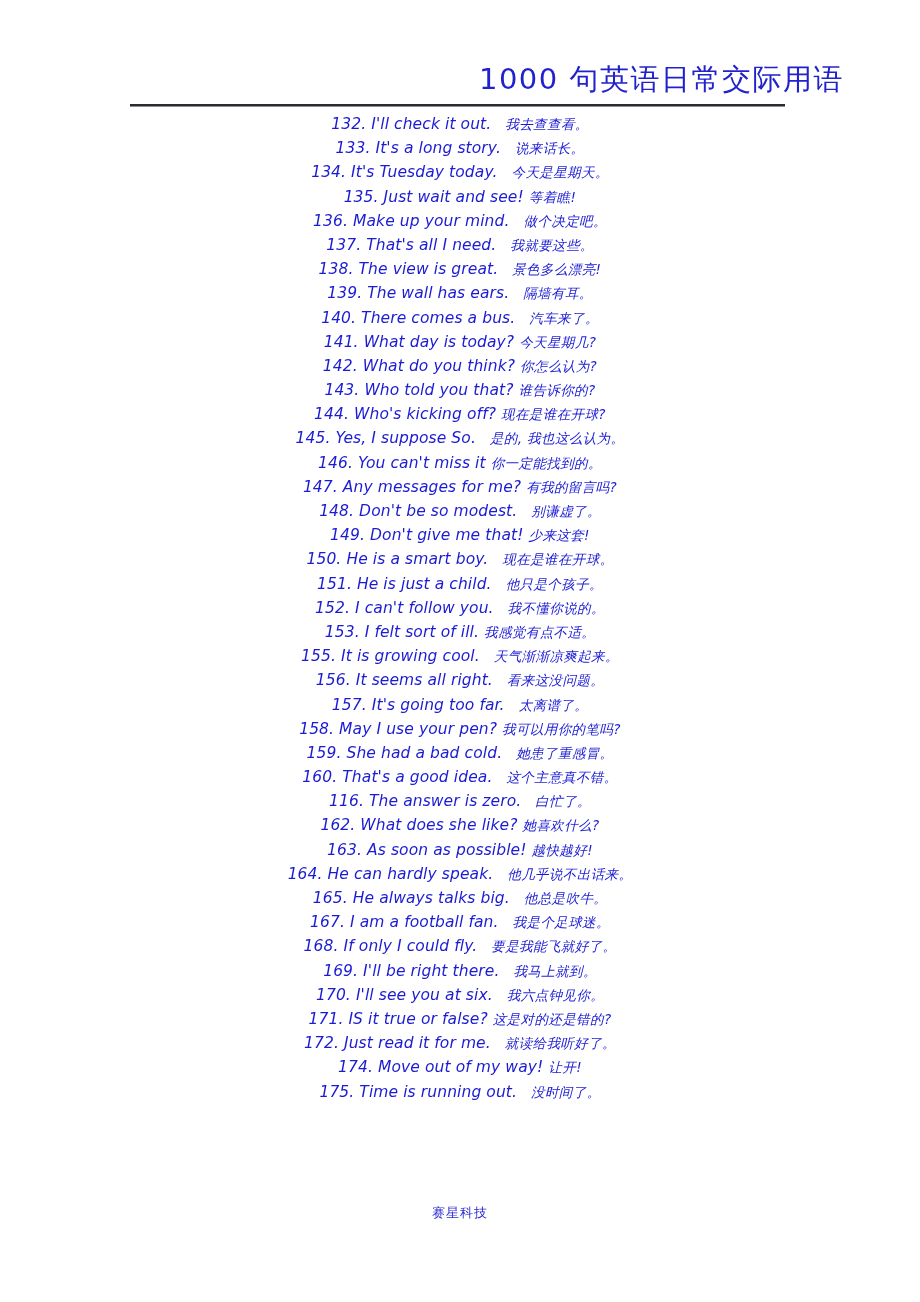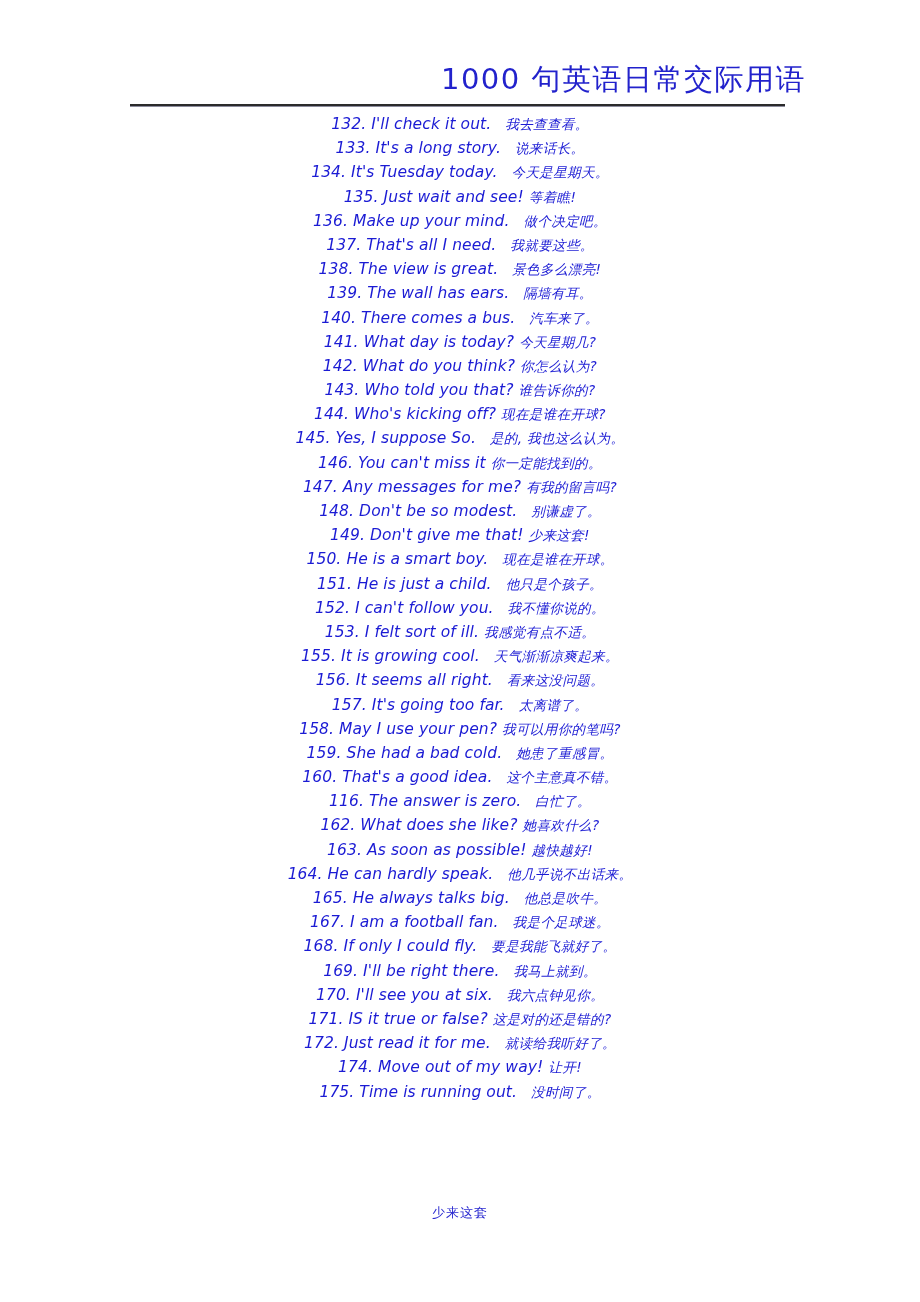--- a/index.html
+++ b/index.html
@@ -23,21 +23,21 @@
     box-sizing: border-box;
   }
 
   
   .doc-header {
     position: absolute;
     top: 62px;
     left: 0;
     width: 920px;
     text-align: right;
-    padding-right: 114px;
+    padding-right: 76px;
     box-sizing: border-box;
   }
   .doc-header .title {
     display: inline-block;
     color: #2222cc;
     font-family: "DejaVu Sans", "Liberation Sans", sans-serif;
     font-size: 29px;
     line-height: 34px;
     letter-spacing: 1.5px;
     white-space: nowrap;
@@ -150,16 +150,16 @@
       <li class="phrase-line"><span class="phrase-en">168. If only I could fly.</span><span class="phrase-gap wide"></span><span class="phrase-zh">要是我能飞就好了。</span></li>
       <li class="phrase-line"><span class="phrase-en">169. I'll be right there.</span><span class="phrase-gap wide"></span><span class="phrase-zh">我马上就到。</span></li>
       <li class="phrase-line"><span class="phrase-en">170. I'll see you at six.</span><span class="phrase-gap wide"></span><span class="phrase-zh">我六点钟见你。</span></li>
       <li class="phrase-line"><span class="phrase-en">171. IS it true or false?</span><span class="phrase-gap narrow"></span><span class="phrase-zh">这是对的还是错的?</span></li>
       <li class="phrase-line"><span class="phrase-en">172. Just read it for me.</span><span class="phrase-gap wide"></span><span class="phrase-zh">就读给我听好了。</span></li>
       <li class="phrase-line"><span class="phrase-en">174. Move out of my way!</span><span class="phrase-gap narrow"></span><span class="phrase-zh">让开!</span></li>
       <li class="phrase-line"><span class="phrase-en">175. Time is running out.</span><span class="phrase-gap wide"></span><span class="phrase-zh">没时间了。</span></li>
     </ul>
 
   <div class="doc-footer">
-    <span class="footer-text">少来这套</span>
+    <span class="footer-text">赛星科技</span>
   </div>
 
 </div>
 
 </body></html>

